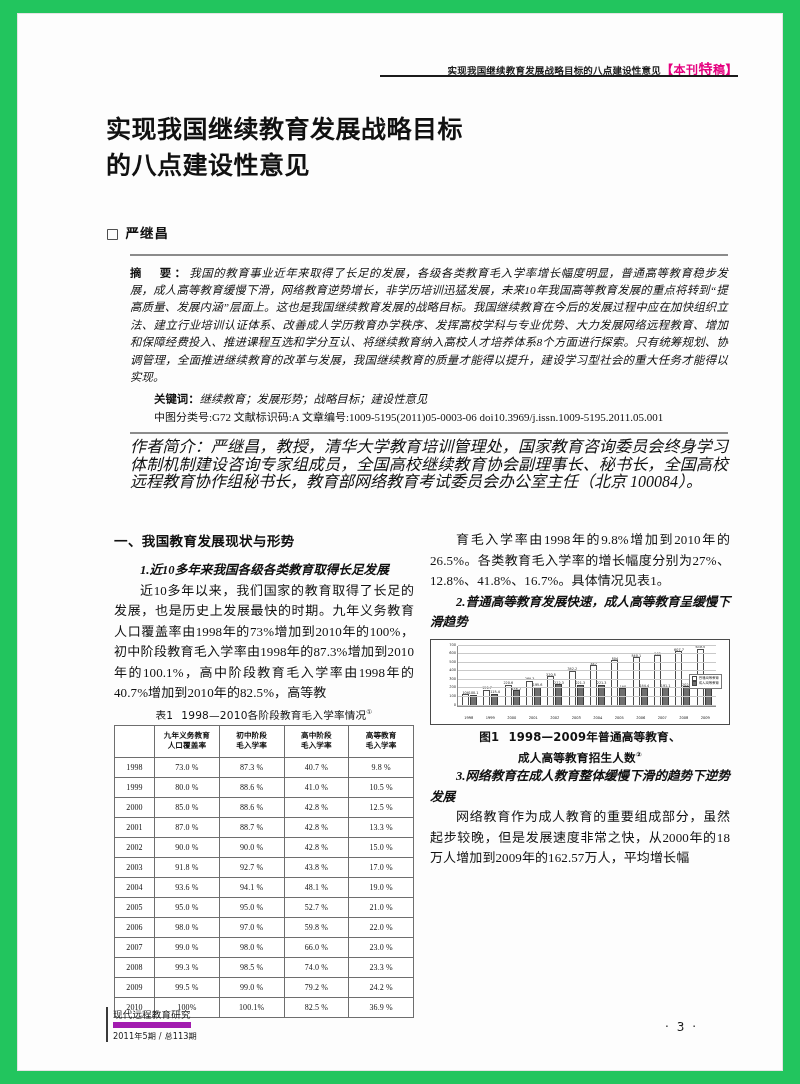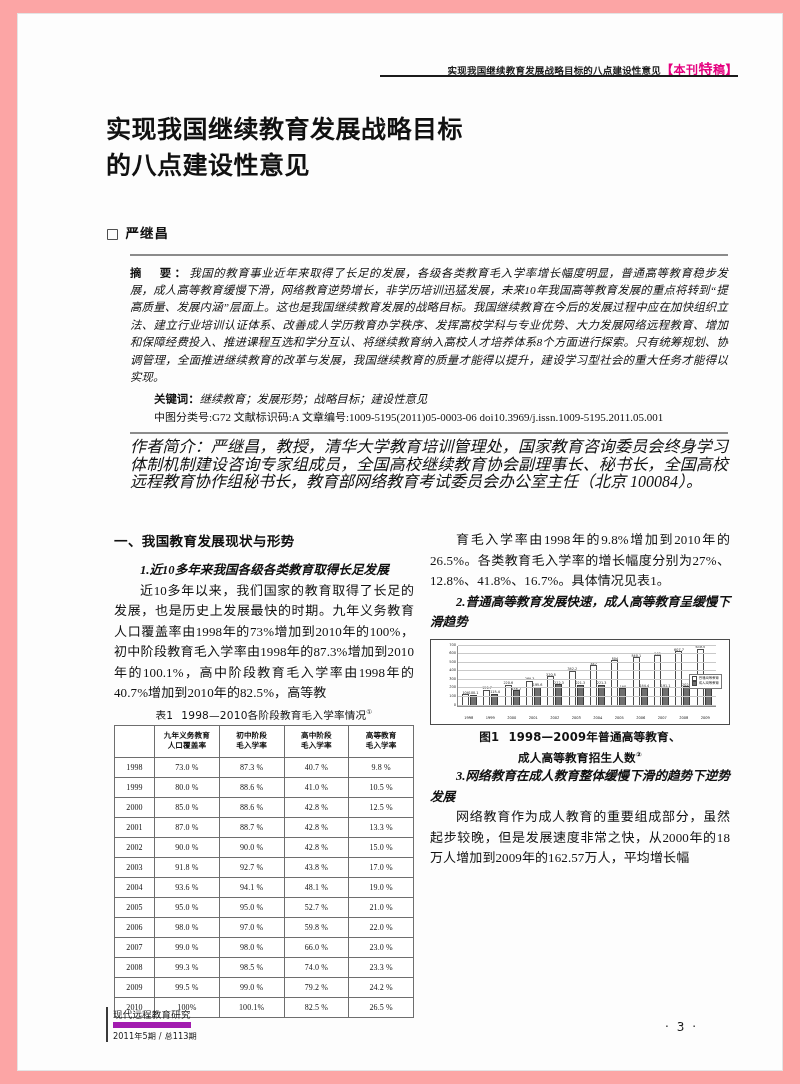--- a/index.html
+++ b/index.html
@@ -9,21 +9,21 @@
     background: #b9b9b9;
   }
   body {
     font-family: "Liberation Serif", "DejaVu Serif", serif;
   }
   .page {
     position: relative;
     width: 800px;
     height: 1084px;
     margin: 0 auto;
-    background: #fca5a5;
+    background: #22c55e;
     box-sizing: border-box;
     overflow: hidden;
   }
   .sheet {
     position: absolute;
     left: 18px;
     top: 14px;
     width: 764px;
     height: 1056px;
     background: #fdfdfd;
@@ -536,21 +536,21 @@
               <td>99.5 %</td>
               <td>99.0 %</td>
               <td>79.2 %</td>
               <td>24.2 %</td>
             </tr>
             <tr>
               <td>2010</td>
               <td>100%</td>
               <td>100.1%</td>
               <td>82.5 %</td>
-              <td>26.5 %</td>
+              <td>36.9 %</td>
             </tr>
           </tbody>
     </table>
   </div>
 
   <div class="col col-right">
     <p class="body">育毛入学率由1998年的9.8%增加到2010年的26.5%。各类教育毛入学率的增长幅度分别为27%、12.8%、41.8%、16.7%。具体情况见表1。</p>
     <p class="subhead">2.普通高等教育发展快速，成人高等教育呈缓慢下滑趋势</p>
 
     <div class="figbox">

